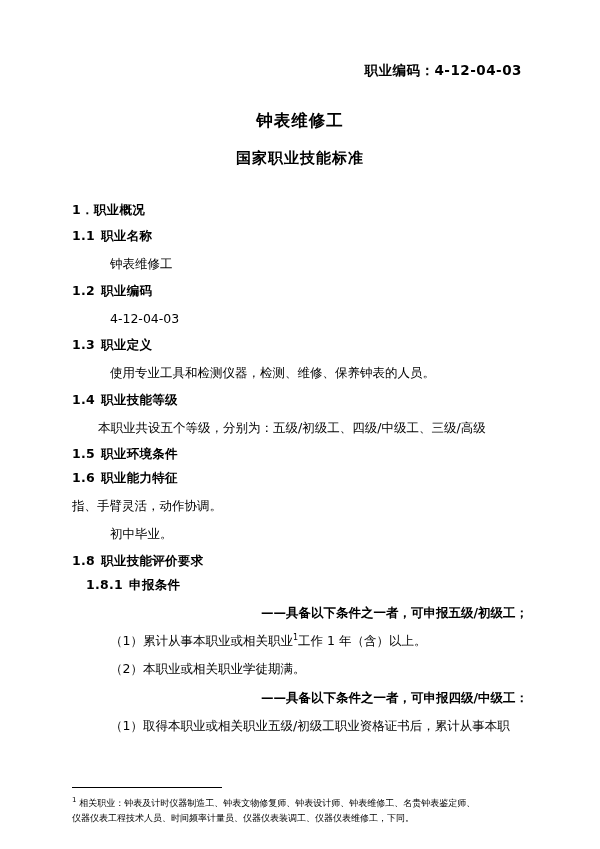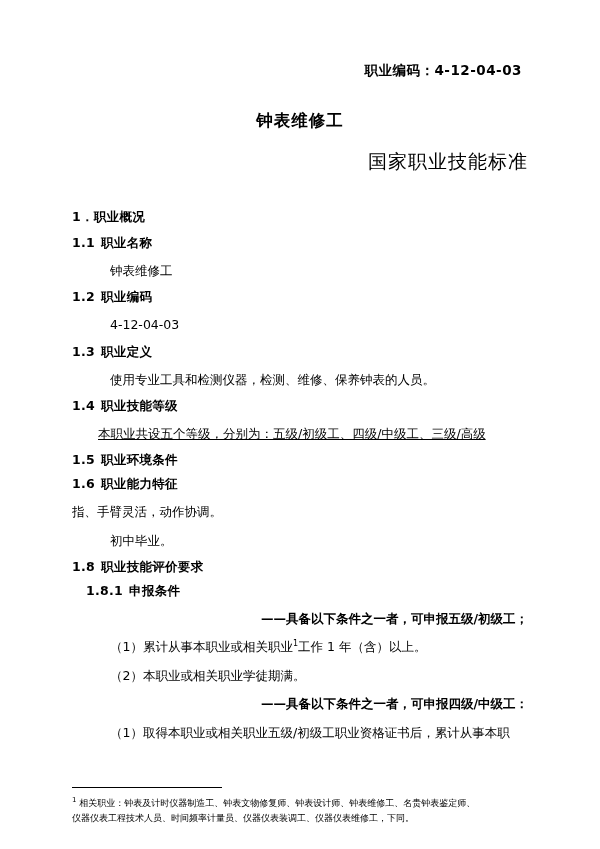--- a/index.html
+++ b/index.html
@@ -33,26 +33,25 @@
     text-align: center;
     margin-top: 28px;
   }
   .title-main {
     font-size: 16.5px;
     font-weight: bold;
     letter-spacing: 1px;
     line-height: 1.6;
   }
   .title-sub {
-    font-size: 19px;
-    font-weight: normal;
+    font-size: 15px;
+    font-weight: bold;
     letter-spacing: 1px;
     line-height: 1.6;
     margin-top: 12px;
-    text-align: right;
   }
   .body-block {
     margin-top: 32px;
   }
   .h1 {
     font-size: 12.5px;
     font-weight: bold;
     letter-spacing: 0.3px;
     margin: 0 0 9px 0;
   }
@@ -79,21 +78,20 @@
     margin: 0 0 6px 0;
     padding-left: 38px;
     text-align: justify;
   }
   .p-flow {
     font-size: 12.5px;
     line-height: 1.95;
     margin: 0 0 6px 0;
     text-indent: 26px;
     text-align: justify;
-    text-decoration: underline;
   }
   .p-dash {
     font-size: 12.5px;
     line-height: 1.95;
     margin: 0 0 4px 0;
     padding-left: 38px;
     font-weight: bold;
     text-align: right;
   }
   .p-item {

